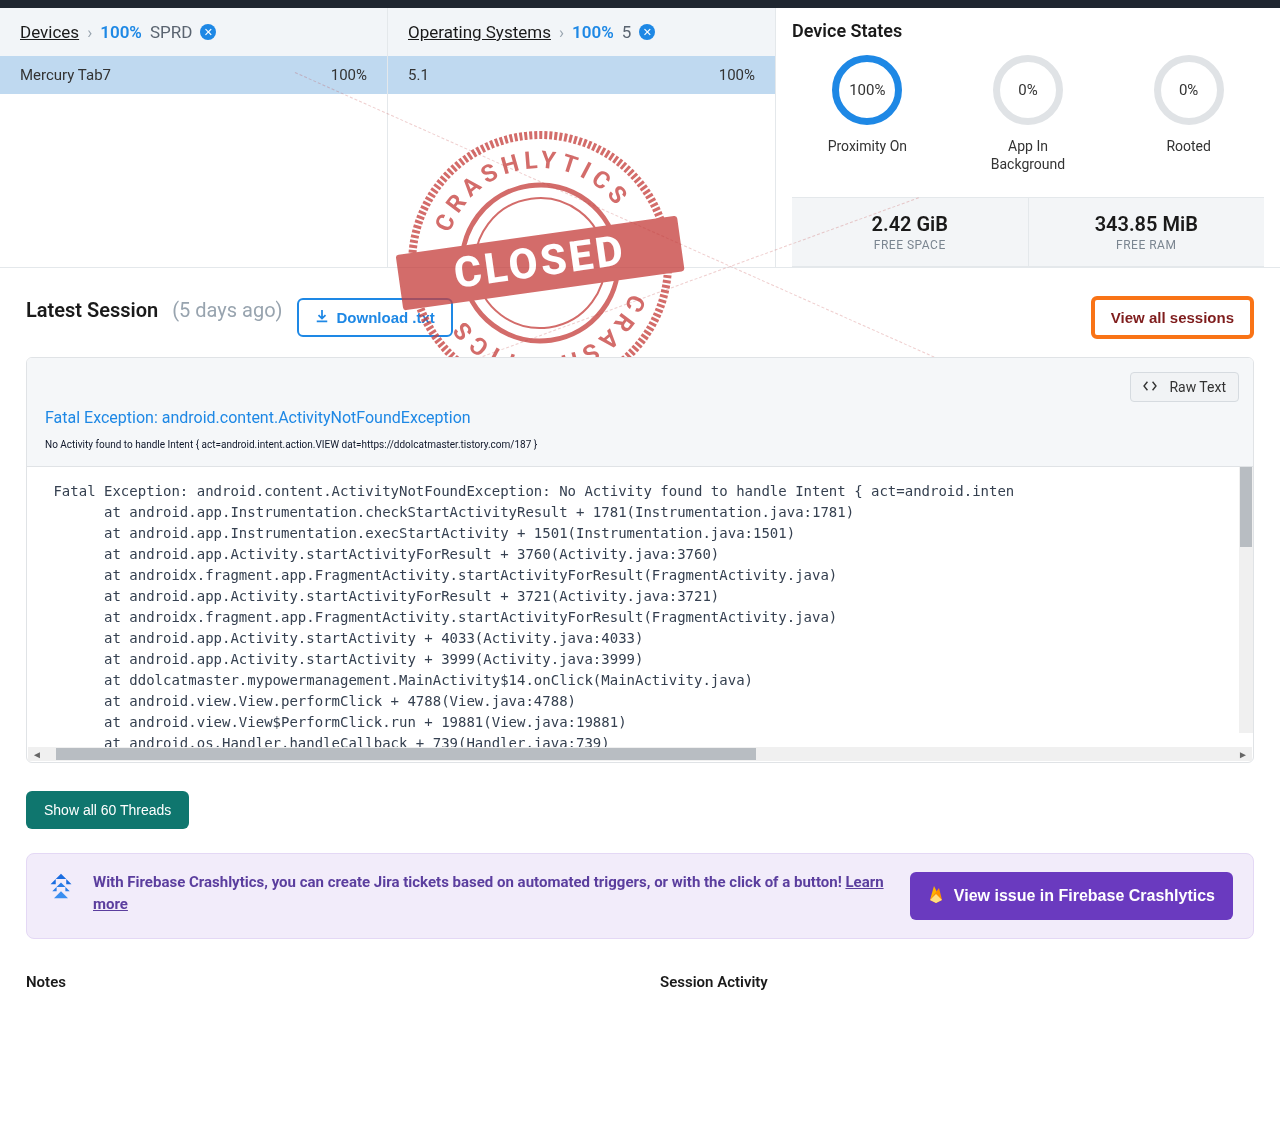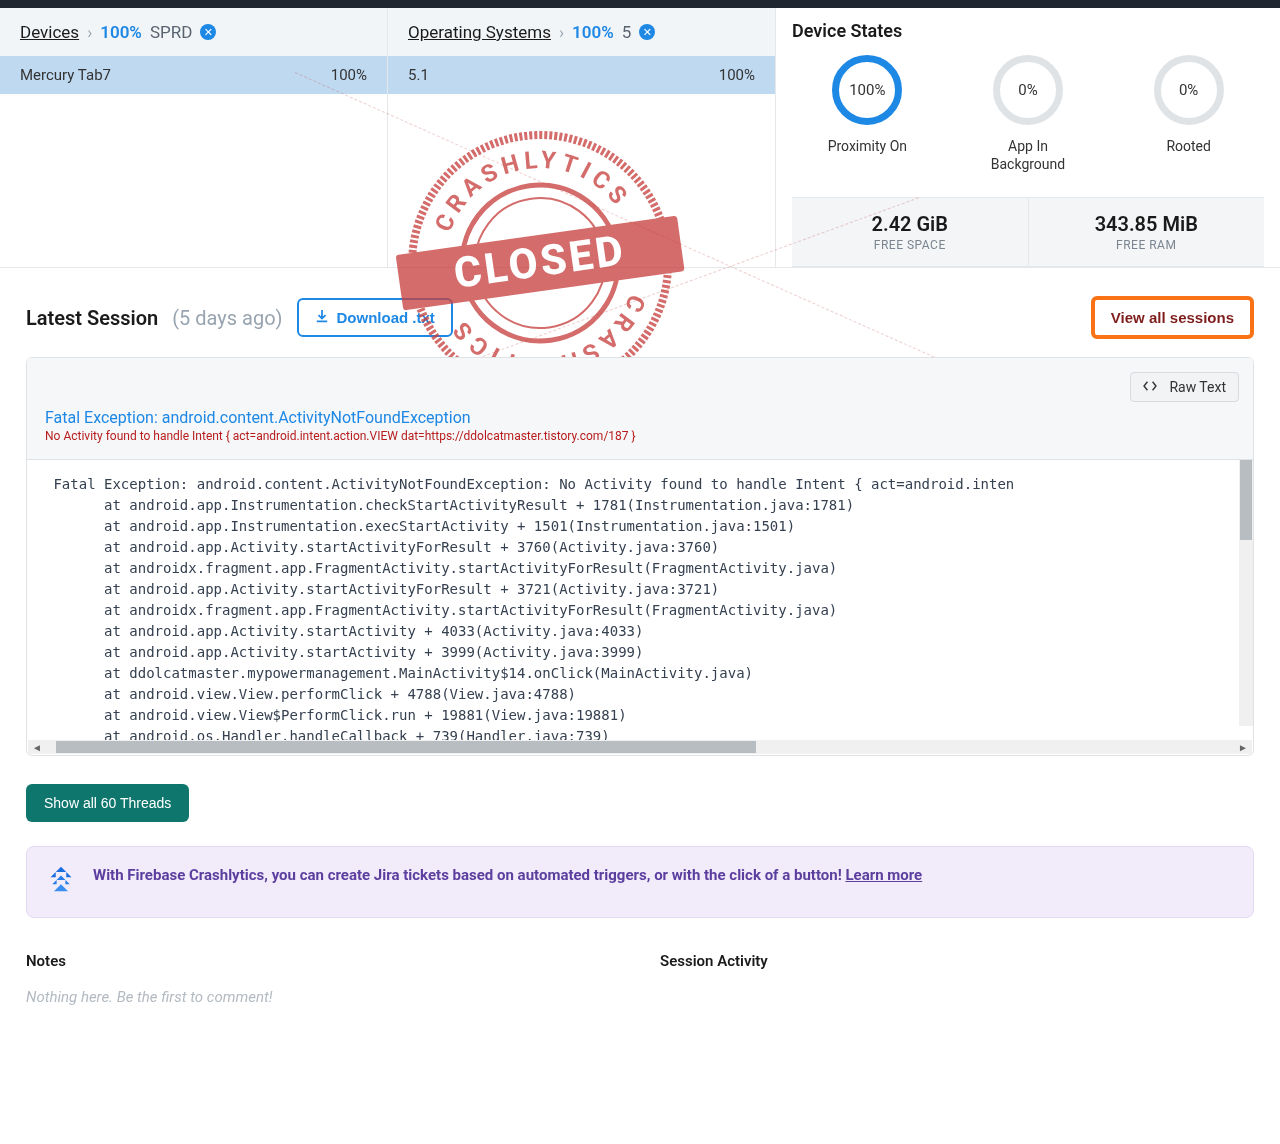--- a/index.html
+++ b/index.html
@@ -24,30 +24,30 @@
 .ring.full { border-color: #1e88e5; }
 .gauge-label { margin-top: 12px; font-size: 14px; color: #333; text-align: center; line-height: 1.3; }
 .mem { display: flex; margin-top: 14px; background: #f3f5f7; border: 1px solid #e4e8eb; border-left: none; border-right: none; }
 .mem-cell { flex: 1; text-align: center; padding: 14px 8px; }
 .mem-cell:first-child { border-right: 1px solid #e4e8eb; }
 .mem-val { font-size: 20px; font-weight: 600; }
 .mem-lbl { font-size: 12px; color: #7a8590; letter-spacing: 0.5px; margin-top: 2px; }
 .stamp { position: absolute; left: 50%; top: 99%; transform: translate(-63%, -50%) rotate(-8deg); pointer-events: none; opacity: 0.77; }
 .stamp svg { width: 320px; height: 320px; }
 .session-header { display: flex; align-items: center; justify-content: space-between; padding: 28px 26px 10px; }
-.sh-left { display: flex; align-items: center; gap: 14px; font-size: 20px; }
+.sh-left { display: flex; align-items: flex-start; gap: 14px; font-size: 20px; }
 .sh-title { font-weight: 600; }
 .sh-time { color: #98a4af; font-weight: 400; }
 .btn { border-radius: 6px; font-size: 15px; font-weight: 600; cursor: pointer; padding: 9px 16px; display: inline-flex; align-items: center; gap: 8px; background: #fff; }
 .btn-blue { border: 2px solid #1e88e5; color: #1e88e5; }
 .btn-green { border: 4px solid #f97316; color: #7f1d1d; }
 .card { margin: 8px 26px 18px; border: 1px solid #e0e3e6; border-radius: 6px; overflow: hidden; position: relative; }
 .card-hd { background: #f5f7f9; padding: 16px 18px; position: relative; border-bottom: 1px solid #e0e3e6; }
 .exc-title { color: #1e88e5; font-weight: 400; font-size: 16px; margin-top: 34px; }
-.exc-msg { color: #b91c1c; font-size: 12px; margin-top: 2px; }
+.exc-msg { color: #0f172a; font-size: 10px; margin-top: 12px; }
 .rawtxt { position: absolute; right: 14px; top: 14px; background: #f1f3f5; border: 1px solid #d6dbe0; border-radius: 4px; padding: 6px 12px; font-size: 14px; color: #333; display: inline-flex; gap: 12px; align-items: center; cursor: pointer; }
 .trace { background: #fff; padding: 14px 18px 8px; font-family: "SFMono-Regular", Consolas, Menlo, monospace; font-size: 14px; color: #354050; white-space: pre; max-width: 100%; overflow-x: auto; height: 280px; line-height: 1.5; }
 .trace-scrolltrack { height: 14px; background: #f0f0f0; margin: 0 1px 1px 1px; position: relative; }
 .trace-scrollthumb { position: absolute; left: 28px; top: 1px; height: 12px; width: 700px; background: #b8bdc2; }
 .trace-scrolltrack [class*="arrow"] { position: absolute; top: 0; font-size: 10px; color: #666; padding: 2px 4px; }
 .arrow-left { left: 0; }
 .arrow-right { right: 0; }
 .stamp-line { border-top: 1.5px dashed rgba(190,60,60,.25); position: absolute; width: 850px; transform-origin: left center; }
 .showthreads { margin: 10px 26px 24px; background: #0f766e; color: #fff; border: none; border-radius: 6px; padding: 11px 18px; font-size: 14px; font-weight: 500; cursor: pointer; }
 .banner { margin: 0 26px 24px; background: #f2ecfa; border: 1px solid #e4d8f5; border-radius: 8px; padding: 18px 20px; display: flex; gap: 18px; }
@@ -205,26 +205,35 @@
   <div class="banner-icon">
     <svg width="28" height="28" viewBox="0 0 32 32">
         <path fill="#1b6de0" d="M16 2 L28 14 L22 14 L22 8 L10 8 L10 14 L4 14 Z"></path>
         <path fill="#2a7de8" d="M16 12 L26 22 L21 22 L21 17 L11 17 L11 22 L6 22 Z"></path>
         <path fill="#3a8ef0" d="M16 22 L24 30 L8 30 Z"></path>
       </svg>
   </div>
   <div class="banner-text">
     <b><span>With Firebase Crashlytics, you can create Jira tickets based on automated triggers, or with the click of a button! </span><a href="#">Learn more</a></b>
   </div>
+  <button class="banner-btn">
+    <span>
+      <svg width="16" height="20" viewBox="0 0 16 20">
+          <path fill="#ffb400" d="M2 16 L6 2 L9 8 Z"></path>
+          <path fill="#ff9100" d="M2 16 L11 4 L14 16 L8 19 Z"></path>
+          <path fill="#ffe082" d="M2 16 L8 10 L14 16 L8 19 Z"></path>
+        </svg>
+    </span>
+    <span>View issue in Firebase Crashlytics</span>
+  </button>
 </div>
 
 <div class="lower">
   <div class="lower-col">
     <div class="lower-h">Notes</div>
-    <div class="placeholder">Nothing here. Be the first to comment!</div>
   </div>
   <div class="lower-col">
     <div class="lower-h">Session Activity</div>
   </div>
 </div>
 
 
 
 
 </body></html>

